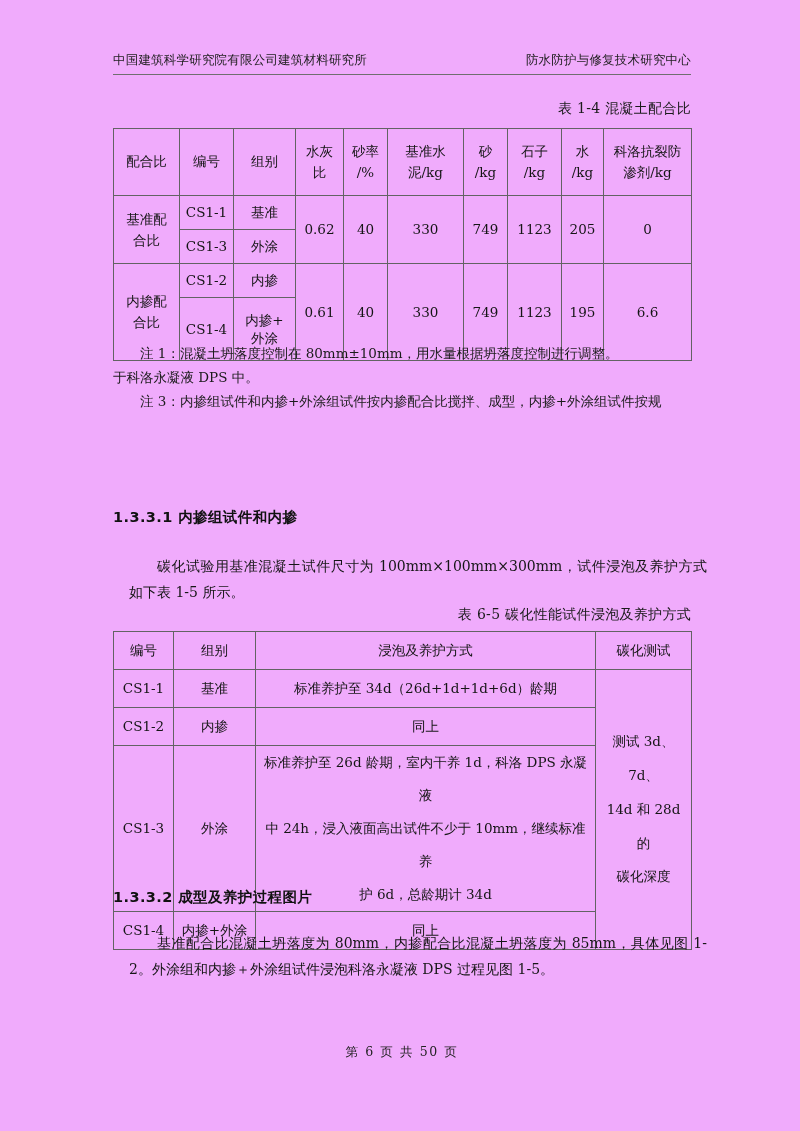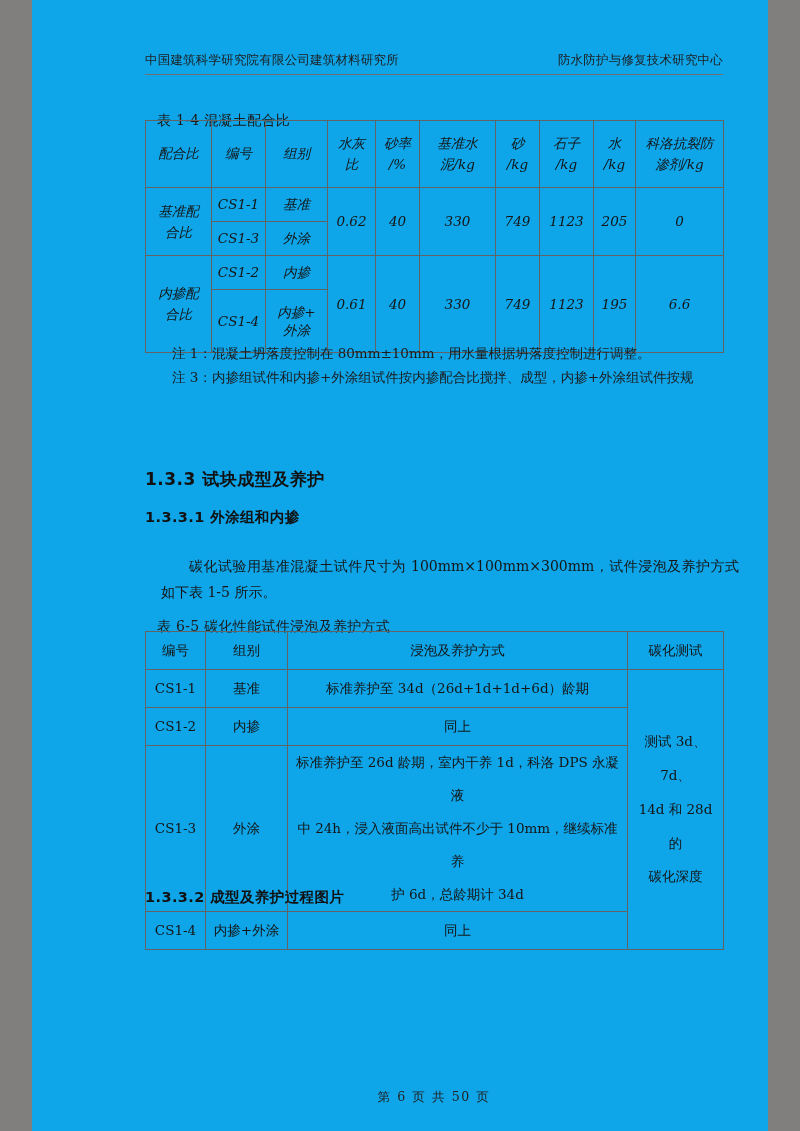--- a/index.html
+++ b/index.html
@@ -2,24 +2,24 @@
 <html><head>
 <meta charset="utf-8">
 <style>
   html, body {
     margin: 0;
     padding: 0;
     background: #807f7d;
   }
   .page {
     position: relative;
-    width: 736px;
+    width: 800px;
     height: 1131px;
     margin: 0 auto;
-    background: #0ea5e9;
+    background: #f0abfc;
     box-sizing: border-box;
     font-family: "DejaVu Serif", "Liberation Serif", serif;
     color: #1b1b1b;
     overflow: hidden;
   }
   .content {
     position: absolute;
     left: 113px;
     top: 0;
     width: 578px;
@@ -44,23 +44,23 @@
     position: absolute;
     left: 0;
     right: 0;
     bottom: -6px;
     height: 1px;
     background: #6f6f6f;
   }
 
   
   .table-caption {
-    text-align: left;
+    text-align: right;
     font-size: 14px;
-    margin: 12px;
+    margin: 0;
     letter-spacing: .3px;
   }
 
   
   table {
     border-collapse: collapse;
     width: 578px;
     table-layout: fixed;
   }
   table td, table th {
@@ -70,23 +70,22 @@
     text-align: center;
     vertical-align: middle;
     padding: 2px 2px;
     line-height: 1.55;
     color: #151515;
   }
 
   
   #table-1-4 {
     position: absolute;
-    top: 120px;
-    left: 0;
-    font-style: italic;
+    top: 128px;
+    left: 0;
   }
   #table-1-4 td { height: 29px; }
   #table-1-4 .hdr { height: 62px; }
   #table-1-4 .two-line { line-height: 1.9; }
   #table-1-4 .tall { height: 58px; }
 
   
   #table-1-5 {
     position: absolute;
     top: 631px;
@@ -157,21 +156,20 @@
 
   .page-footer {
     position: absolute;
     top: 1044px;
     left: 0;
     width: 578px;
     text-align: center;
     font-size: 12.5px;
     letter-spacing: 1.6px;
     color: #222;
-    margin-top: 45px;
   }
 </style>
 </head>
 <body>
 
 <div class="page">
   <div class="content">
 
     <div class="page-header">
       <span>中国建筑科学研究院有限公司建筑材料研究所</span>
@@ -273,28 +271,28 @@
           <td class="tall">CS1-4</td>
           <td class="tall" style="white-space:pre-line;line-height:1.35">内掺+
 外涂</td>
         </tr>
       </tbody>
     </table>
 
     <div class="notes">
       <p class="note">注 1：混凝土坍落度控制在 80mm±10mm，用水量根据坍落度控制进行调整。</p>
       <p class="note">
+        <span class="cont">于科洛永凝液 DPS 中。</span>
       </p>
       <p class="note">
         <span>注 3：内掺组试件和内掺+外涂组试件按内掺配合比搅拌、成型，内掺+外涂组试件按规</span>
       </p>
     </div>
 
-    <h2 class="sec" id="h-133">1.3.3  试块成型及养护</h2>
-    <h3 class="subsec" id="h-1331">1.3.3.1  外涂组和内掺</h3>
+    <h3 class="subsec" id="h-1331">1.3.3.1  内掺组试件和内掺</h3>
     <p class="body" id="p-1331">碳化试验用基准混凝土试件尺寸为 100mm×100mm×300mm，试件浸泡及养护方式如下表 1-5 所示。</p>
 
     <p class="table-caption" id="cap-1-5">表 6-5  碳化性能试件浸泡及养护方式</p>
 
     <table id="table-1-5">
       <colgroup>
         <col style="width:60px">
           <col style="width:82px">
           <col style="width:340px">
           <col style="width:96px">
@@ -332,17 +330,18 @@
         </tr>
         <tr>
           <td>CS1-4</td>
           <td>内掺+外涂</td>
           <td>同上</td>
         </tr>
       </tbody>
     </table>
 
     <h3 class="subsec" id="h-1332">1.3.3.2  成型及养护过程图片</h3>
+    <p class="body" id="p-1332">基准配合比混凝土坍落度为 80mm，内掺配合比混凝土坍落度为 85mm，具体见图 1-2。外涂组和内掺＋外涂组试件浸泡科洛永凝液 DPS 过程见图 1-5。</p>
 
     <div class="page-footer">第 6 页 共 50 页</div>
 
   </div>
 </div>
 
 </body></html>

